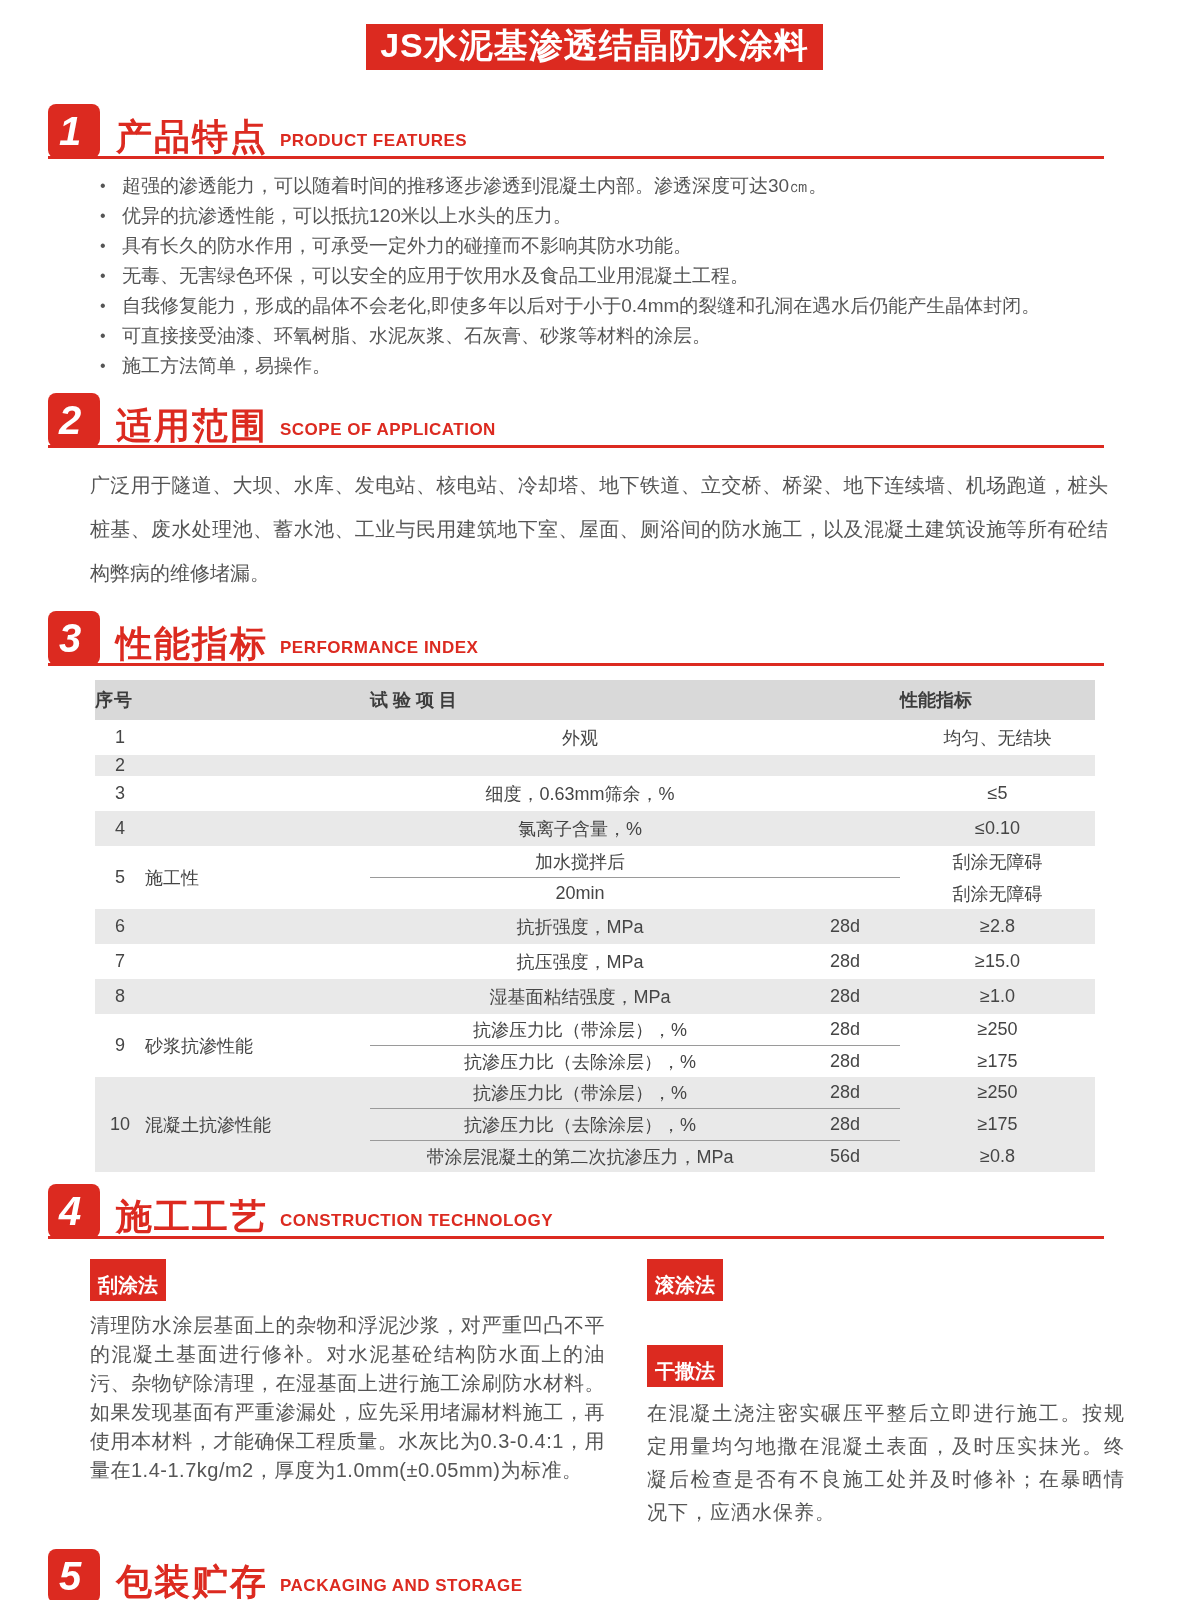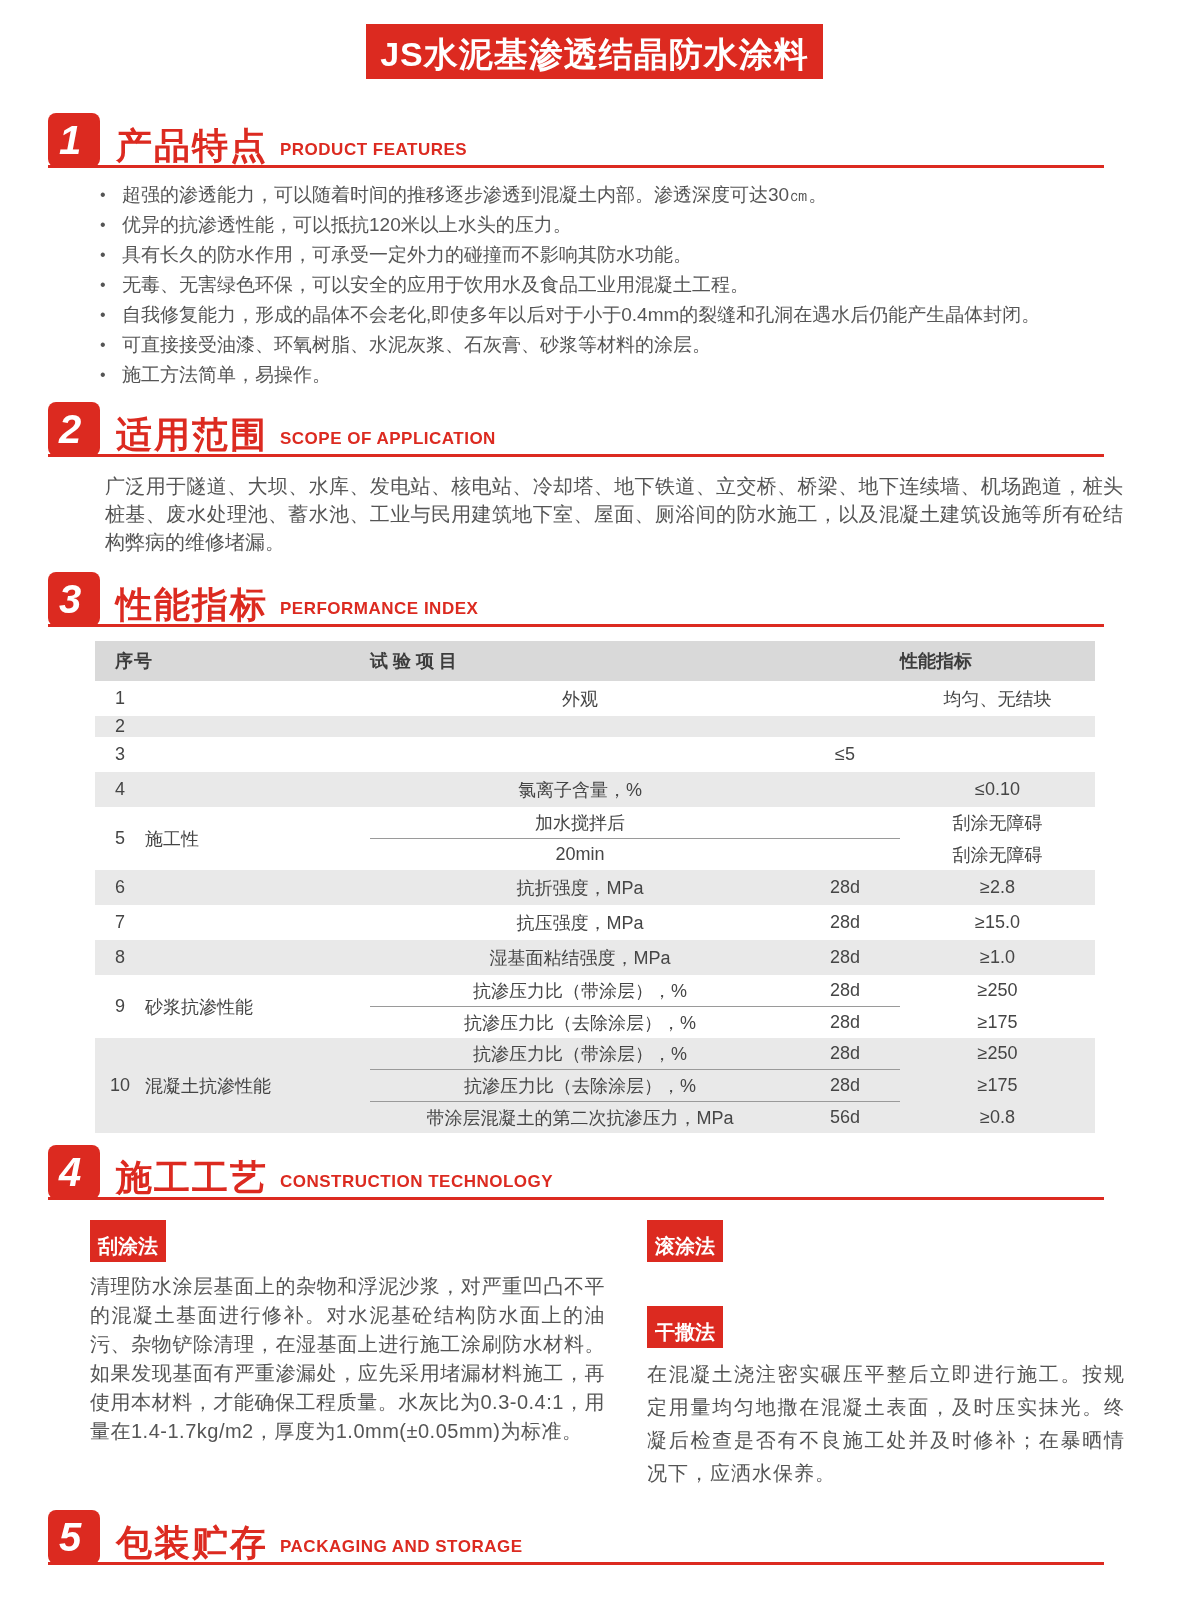--- a/index.html
+++ b/index.html
@@ -10,52 +10,52 @@
     --head-bg:#d9d9d9;
     --alt-bg:#e9e9e9;
   }
   body{ background:#fff; }
   .page{
     width:1189px; height:1600px; background:#ffffff; overflow:hidden;
     font-family:"Liberation Sans","DejaVu Sans",sans-serif; position:relative;
   }
   .banner{
     width:fit-content; margin:24px auto 0; background:var(--red); color:#fff;
-    font-size:34px; font-weight:bold; padding:12px 14px 6px; letter-spacing:1px;
+    font-size:34px; font-weight:bold; padding:3px 14px 6px; letter-spacing:1px;
     line-height:1.1;
   }
   .sec{ margin-left:48px; margin-right:85px; }
   .sec-head{
     display:flex; align-items:flex-end; border-bottom:3px solid var(--red);
   }
   .sec-num{
     width:52px; height:54px; background:var(--red); border-radius:8px;
     color:#fff; font-size:40px; font-weight:bold; font-style:italic;
     display:flex; align-items:center; justify-content:center; padding-right:8px;
     margin-bottom:-2px;
   }
   .sec-zh{ color:var(--red); font-size:36px; font-weight:bold; margin:0 0 1px 16px; letter-spacing:2px; line-height:1.05;}
   .sec-en{ color:var(--red); font-size:17px; font-weight:bold; margin:0 0 5px 12px; letter-spacing:.5px;}
 
   .bullets{ margin:12px 0 12px 52px; }
   .bullet{ display:flex; font-size:19px; color:var(--text); line-height:30px; }
   .bullet .dot{ width:22px; font-size:16px; }
 
   .scope-text{
-    margin:15px 0 16px 57px; width:1018px; font-size:20px; line-height:28px;
+    margin:15px 0 16px 42px; width:1018px; font-size:20px; line-height:44px;
     color:var(--text); text-align:justify;
   }
 
   .ptable{ margin:14px 0 0 47px; width:1000px; font-size:18px; color:var(--tbl-text); }
   .t-head{
     display:grid; grid-template-columns:275px 420px 110px 195px;
     background:var(--head-bg); height:40px; align-items:center;
     font-weight:bold; color:#3c3c3c;
   }
-  .th-no{ padding-left:20px; letter-spacing:1px; }
+  .th-no{ letter-spacing:1px; }
   .t-row{ display:grid; grid-template-columns:50px 225px 725px; align-items:center; }
   .t-row.shade{ background:var(--alt-bg); }
   .c-no{ text-align:center; }
   .sub-row{ display:grid; grid-template-columns:420px 110px 195px; align-items:center; min-height:35px;text-align:center; }
   .t-row.multi .sub-row{ min-height:31px; }
   .sub-sep{ width:530px; border-top:1px solid #9a9a9a; }
 
   .cols{ display:flex; margin:14px 48px 0 90px; }
   .col-left{ width:515px; }
   .col-right{ width:478px; margin-left:42px; }
@@ -153,20 +153,21 @@
           </div>
           <div class="t-row shade">
             <div class="c-no">2</div>
             <div class="c-cat"></div>
           </div>
           <div class="t-row">
             <div class="c-no">3</div>
             <div class="c-cat"></div>
             <div class="c-sub">
               <div class="sub-row">
+                <div class="c-item">细度，0.63mm筛余，%</div>
                 <div class="c-age"></div>
                 <div class="c-val">≤5</div>
               </div>
             </div>
           </div>
           <div class="t-row shade">
             <div class="c-no">4</div>
             <div class="c-cat"></div>
             <div class="c-sub">
               <div class="sub-row">

